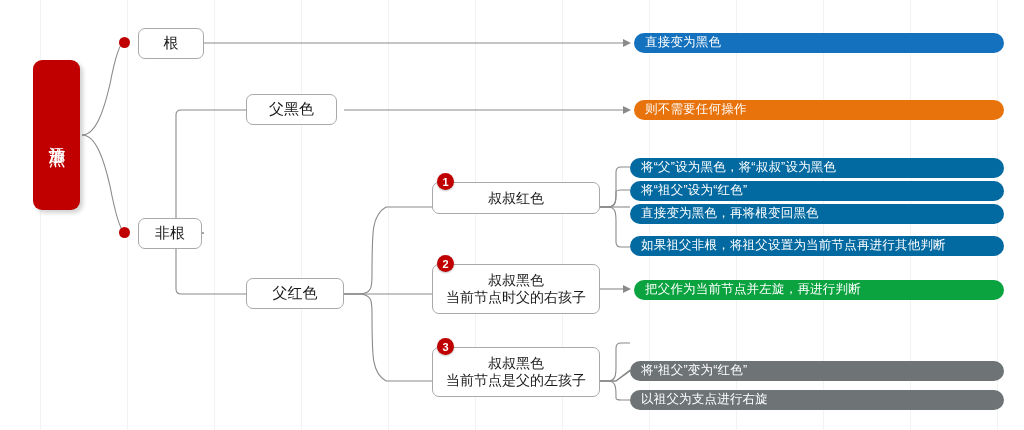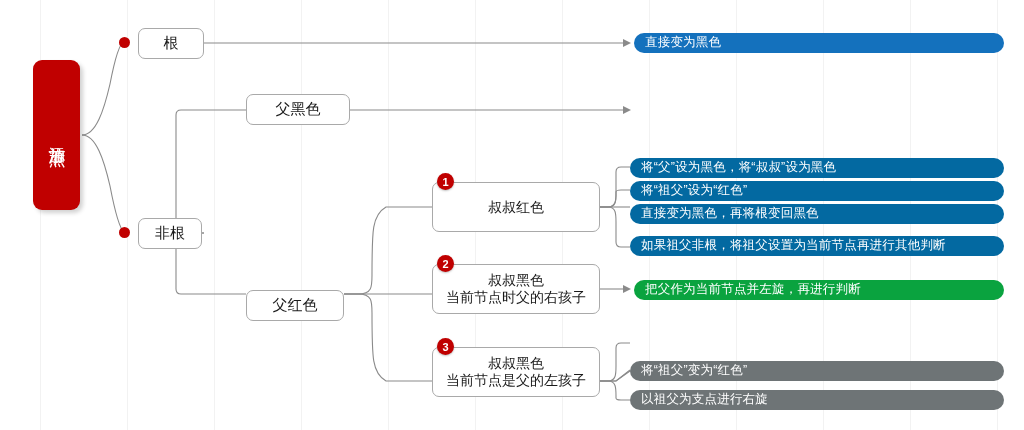--- a/index.html
+++ b/index.html
@@ -132,31 +132,31 @@
   <div class="bullet" style="left:119px;top:37px"></div>
   <div class="bullet" style="left:119px;top:227px"></div>
 
   <div class="node" style="left:138px;top:28px;width:66px;height:31px">
     <span>根</span>
   </div>
   <div class="node" style="left:138px;top:218px;width:64px;height:31px">
     <span>非根</span>
   </div>
 
-  <div class="node" style="left:246px;top:94px;width:104px;height:31px">
+  <div class="node" style="left:246px;top:94px;width:91px;height:31px">
     <span>父黑色</span>
   </div>
-  <div class="node" style="left:246px;top:290px;width:98px;height:31px">
+  <div class="node" style="left:246px;top:278px;width:98px;height:31px">
     <span>父红色</span>
   </div>
 
   <div class="badge" style="left:437px;top:173px">
     <span>1</span>
   </div>
-  <div class="node small" style="left:432px;top:182px;width:168px;height:50px;flex-direction:column;">
+  <div class="node small" style="left:432px;top:182px;width:168px;height:32px;flex-direction:column;">
     <span>叔叔红色</span>
   </div>
 
   <div class="badge" style="left:437px;top:255px">
     <span>2</span>
   </div>
   <div class="node small" style="left:432px;top:264px;width:168px;height:50px;flex-direction:column;">
     <span>叔叔黑色</span>
     <span>当前节点时父的右孩子</span>
   </div>
@@ -164,20 +164,21 @@
   <div class="badge" style="left:437px;top:338px">
     <span>3</span>
   </div>
   <div class="node small" style="left:432px;top:347px;width:168px;height:50px;flex-direction:column;">
     <span>叔叔黑色</span>
     <span>当前节点是父的左孩子</span>
   </div>
 
   <div class="pill blue" style="left:634px;top:33px;width:370px">直接变为黑色</div>
 
+  <div class="pill orange" style="left:634px;top:100px;width:370px">则不需要任何操作</div>
 
   <div class="pill red" style="left:630px;top:158px;width:374px">将“父”设为黑色，将“叔叔”设为黑色</div>
   <div class="pill red" style="left:630px;top:181px;width:374px">将“祖父”设为“红色”</div>
   <div class="pill red" style="left:630px;top:204px;width:374px">直接变为黑色，再将根变回黑色</div>
   <div class="pill red" style="left:630px;top:236px;width:374px">如果祖父非根，将祖父设置为当前节点再进行其他判断</div>
 
   <div class="pill green" style="left:634px;top:280px;width:370px">把父作为当前节点并左旋，再进行判断</div>
 
   <div class="pill gray" style="left:630px;top:361px;width:374px">将“祖父”变为“红色”</div>
   <div class="pill gray" style="left:630px;top:390px;width:374px">以祖父为支点进行右旋</div>

